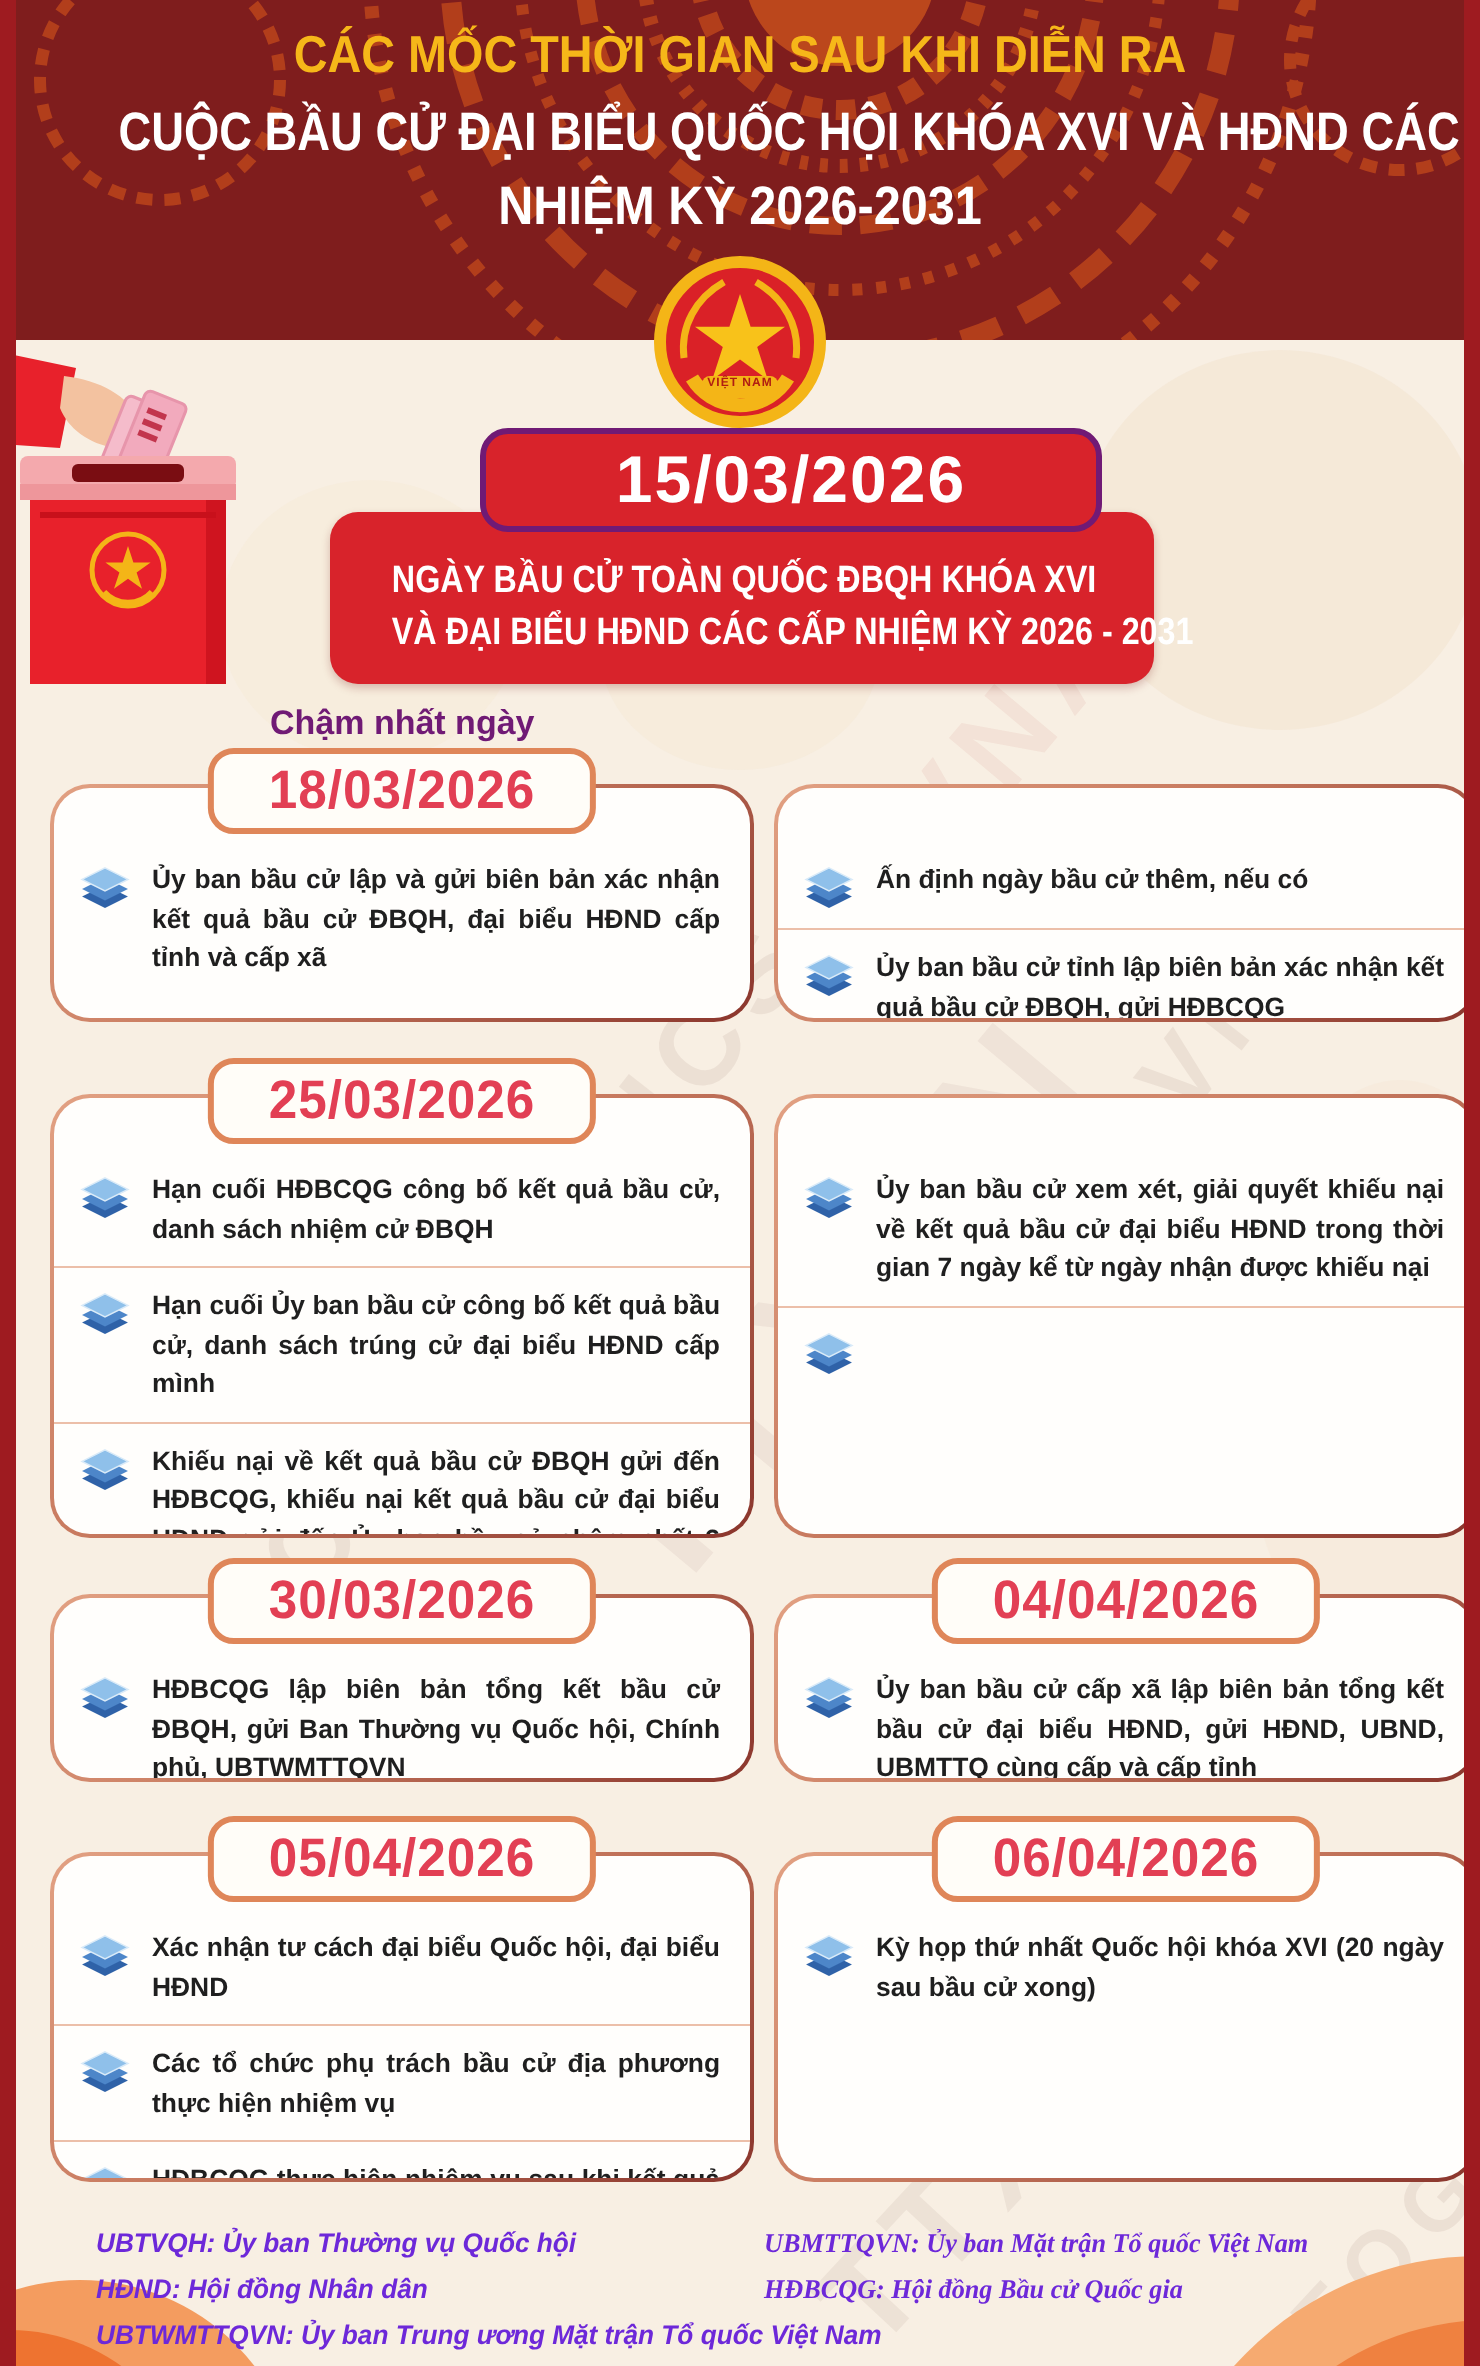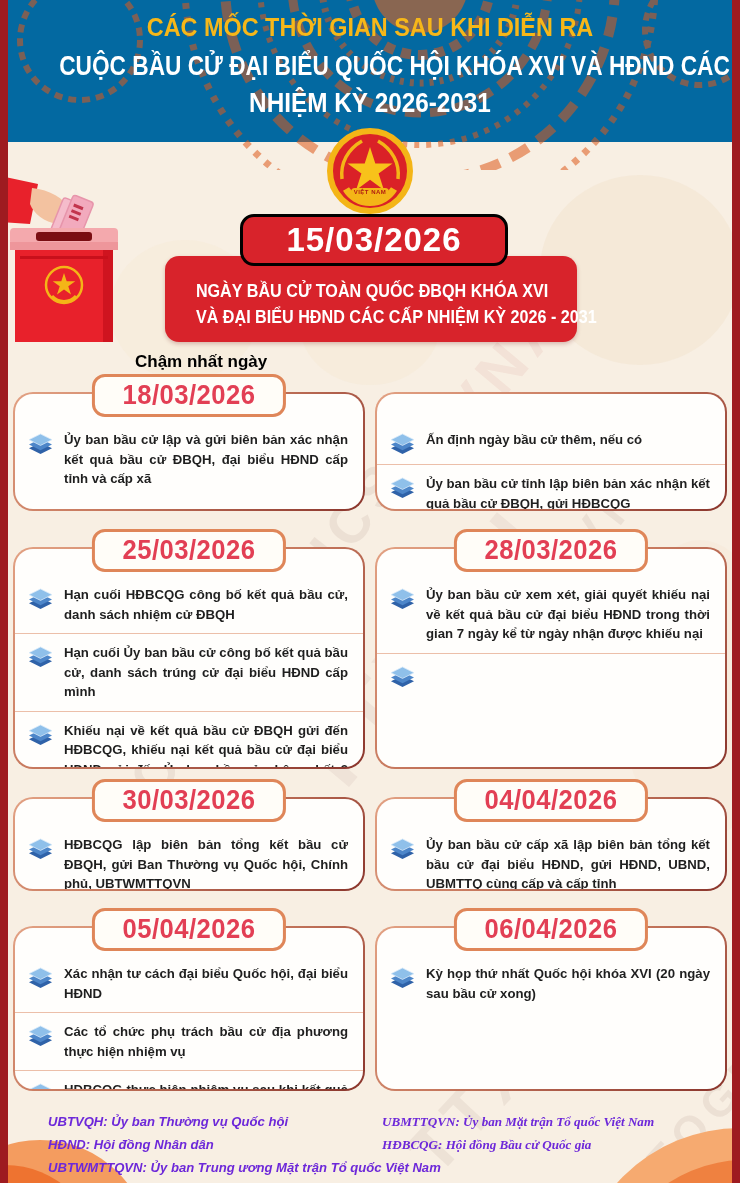--- a/index.html
+++ b/index.html
@@ -26,50 +26,50 @@
   .wm1{left:-30px;top:640px;font-size:56px;transform:rotate(-52deg);}
   .wm2{left:250px;top:600px;font-size:92px;transform:rotate(-50deg);color:rgba(135,95,85,.08);}
   .wm3{left:555px;top:470px;font-size:50px;transform:rotate(-52deg);}
   .wm4{left:545px;top:1030px;font-size:44px;transform:rotate(-47deg);}
   .wm5{left:380px;top:1030px;font-size:66px;transform:rotate(-47deg);color:rgba(135,95,85,.09);}
   .wm6{left:430px;top:330px;font-size:60px;transform:rotate(-50deg);color:rgba(190,60,60,.07);}
   
   .sidebar{position:absolute;top:0;bottom:0;width:8px;background:#9e1b20;z-index:40;}
   .sidebar.left{left:0;} .sidebar.right{right:0;}
   
-  .header{position:absolute;left:0;top:0;width:740px;height:142px;background:#0369a1;overflow:visible;z-index:10;}
+  .header{position:absolute;left:0;top:0;width:740px;height:170px;background:#7f1d1d;overflow:visible;z-index:10;}
   .drum{position:absolute;left:0;top:0;width:740px;height:170px;overflow:hidden;}
   .h-line{position:relative;text-align:center;white-space:nowrap;font-weight:bold;z-index:3;}
   .h1{margin-top:12px;font-size:26px;color:#f6b719;transform:scaleX(.9);}
   .h2{margin-top:8px;font-size:27px;color:#ffffff;transform:scaleX(.84);}
   .h3{margin-top:6px;font-size:27px;color:#ffffff;transform:scaleX(.9);}
   
   .emblem{position:absolute;left:326px;top:127px;width:88px;height:88px;z-index:12;}
   .emblem-label{position:absolute;left:0;top:62px;width:88px;text-align:center;
     font-size:6px;font-weight:bold;color:#b01d12;letter-spacing:.5px;z-index:13;}
   
   .ballot{position:absolute;left:4px;top:172px;width:230px;height:178px;z-index:11;}
   .ballot-label{position:absolute;left:14px;top:308px;width:98px;text-align:center;
     color:#fff;font-weight:bold;font-size:15px;z-index:12;transform:scaleX(.95);}
   
-  .day-badge{position:absolute;left:240px;top:214px;width:268px;height:52px;
-    background:#d8232b;border:3px solid #000000;border-radius:14px;z-index:14;
+  .day-badge{position:absolute;left:240px;top:214px;width:311px;height:52px;
+    background:#d8232b;border:3px solid #701a75;border-radius:14px;z-index:14;
     display:flex;align-items:center;justify-content:center;box-sizing:border-box;}
   .day-badge span{color:#fff;font-weight:bold;font-size:33px;letter-spacing:1px;}
   .day-banner{position:absolute;left:165px;top:256px;width:412px;height:86px;
     background:#d8232b;border-radius:14px;z-index:13;box-sizing:border-box;
     display:flex;flex-direction:column;justify-content:flex-end;padding-bottom:12px;
     box-shadow:0 2px 4px rgba(120,20,20,.25);}
   .day-banner .b-line{color:#fff;font-weight:bold;font-size:19px;text-align:center;
     white-space:nowrap;transform:scaleX(.85);line-height:26px;}
   
   .deadline{position:absolute;left:135px;top:352px;font-size:17px;font-weight:bold;
-    color:#000000;z-index:13;}
-  
-  #cards{position:absolute;left:0;top:0;width:684px;height:1183px;z-index:12;}
+    color:#701a75;z-index:13;}
+  
+  #cards{position:absolute;left:12px;top:0;width:684px;height:1183px;z-index:12;}
   .card{position:absolute;border-radius:20px;
     background:linear-gradient(140deg,#e2a183 0%,#c87a5f 45%,#8a352c 100%);}
   .card-inner{position:absolute;left:2px;top:2px;right:2px;bottom:2px;background:#fffefc;
     border-radius:18px;padding-top:27px;box-sizing:border-box;display:flex;
     flex-direction:column;overflow:hidden;}
   .pill{position:absolute;top:-18px;left:50%;transform:translateX(-50%);
     background:#fffdf8;border:3px solid #df8659;border-radius:13px;
     padding:3px 24px;z-index:3;white-space:nowrap;}
   .pill span{display:inline-block;color:#e23f54;font-weight:bold;font-size:27px;
     transform:scaleX(.95);letter-spacing:.5px;}
@@ -244,23 +244,20 @@
     <svg class="layers-icon" viewBox="0 0 26 23" width="25" height="22">
       <path d="M13 10 L25 16 L13 22 L1 16 Z" fill="#2f62a8"></path>
       <path d="M13 6 L25 12 L13 18 L1 12 Z" fill="#4d86c9"></path>
       <path d="M13 1 L25 7 L13 13 L1 7 Z" fill="#8fc0ea" stroke="#d9eaf8" stroke-width="0.8"></path>
     </svg>
     <span class="item-text">Khiếu nại về kết quả bầu cử ĐBQH gửi đến HĐBCQG, khiếu nại kết quả bầu cử đại biểu HĐND gửi đến Ủy ban bầu cử chậm nhất 3 ngày kể từ ngày công bố kết quả bầu cử</span>
   </div>
       </div>
   </div>
     <div class="card card3">
-    <div class="pill">
-      <span>28/03/2026</span>
-    </div>
     <div class="card-inner">
         <div class="item">
     <svg class="layers-icon" viewBox="0 0 26 23" width="25" height="22">
       <path d="M13 10 L25 16 L13 22 L1 16 Z" fill="#2f62a8"></path>
       <path d="M13 6 L25 12 L13 18 L1 12 Z" fill="#4d86c9"></path>
       <path d="M13 1 L25 7 L13 13 L1 7 Z" fill="#8fc0ea" stroke="#d9eaf8" stroke-width="0.8"></path>
     </svg>
     <span class="item-text">Ủy ban bầu cử xem xét, giải quyết khiếu nại về kết quả bầu cử đại biểu HĐND trong thời gian 7 ngày kể từ ngày nhận được khiếu nại</span>
   </div>
         <div class="item">

